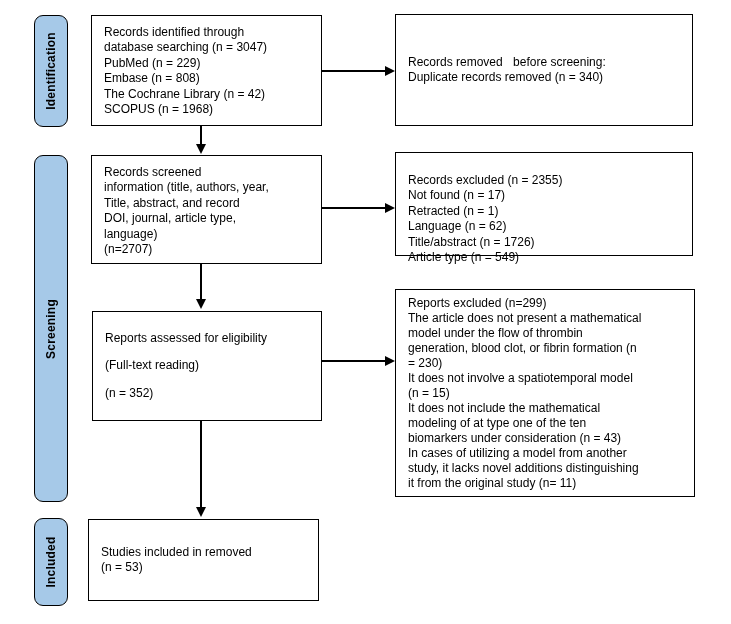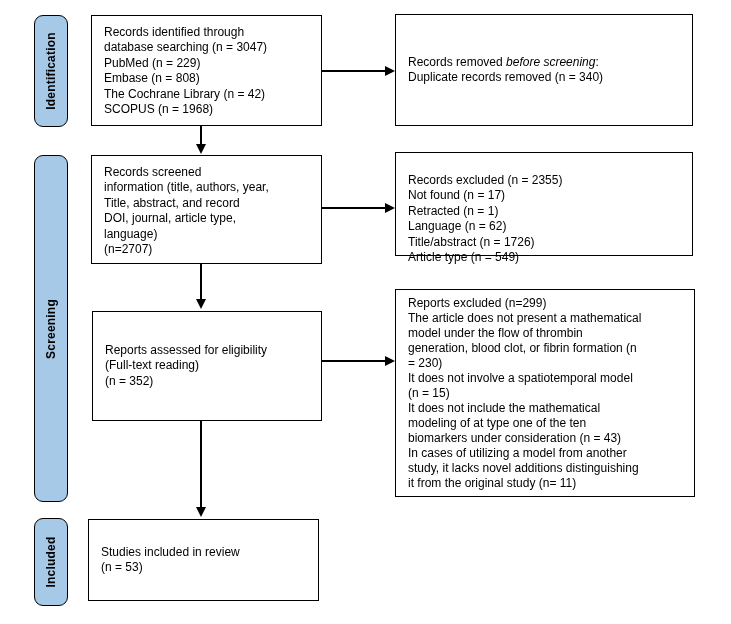--- a/index.html
+++ b/index.html
@@ -54,26 +54,26 @@
     padding:9px 10px 6px 12px;
   }
   .box.v-center{
     display:flex;flex-direction:column;justify-content:center;
     padding-top:0;padding-bottom:0;
   }
   #box-identified{left:91px;top:15px;width:231px;height:111px;}
   #box-removed{left:395px;top:14px;width:298px;height:112px;}
   #box-screened{left:91px;top:155px;width:231px;height:109px;}
   #box-records-excluded{left:395px;top:152px;width:298px;height:104px;padding-top:20px;}
-  #box-assessed{left:92px;top:311px;width:230px;height:110px;}
+  #box-assessed{left:92px;top:311px;width:230px;height:110px;gap:12px;}
   #box-reports-excluded{left:395px;top:289px;width:300px;height:208px;line-height:15px;padding-top:6px;}
   #box-included{left:88px;top:519px;width:231px;height:82px;}
 
   .ln{white-space:normal;}
-  .italic{font-style:italic;}
+  .italic{margin-left:7px;}
 
   
   .arrow-line-h{position:absolute;height:2px;background:var(--arrow);}
   .arrow-line-v{position:absolute;width:2px;background:var(--arrow);}
   .arrow-head-right{
     position:absolute;width:0;height:0;
     border-top:5px solid transparent;
     border-bottom:5px solid transparent;
     border-left:10px solid var(--arrow);
   }
@@ -159,21 +159,21 @@
       <div class="ln">(n = 15)</div>
       <div class="ln">It does not include the mathematical</div>
       <div class="ln">modeling of at type one of the ten</div>
       <div class="ln">biomarkers under consideration (n = 43)</div>
       <div class="ln">In cases of utilizing a model from another</div>
       <div class="ln">study, it lacks novel additions distinguishing</div>
       <div class="ln">it from the original study (n= 11)</div>
     </div>
 
   <div class="box v-center" id="box-included">
-      <div class="ln">Studies included in review</div>
+      <div class="ln">Studies included in removed</div>
       <div class="ln">(n = 53)</div>
     </div>
 
   <div class="arrow-line-h" id="arrow1-line"></div>
   <div class="arrow-head-right" id="arrow1-head"></div>
 
   <div class="arrow-line-v" id="arrow2-line"></div>
   <div class="arrow-head-down" id="arrow2-head"></div>
 
   <div class="arrow-line-h" id="arrow3-line"></div>

